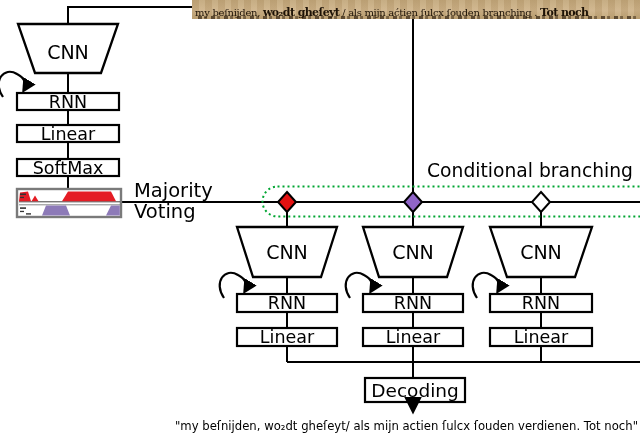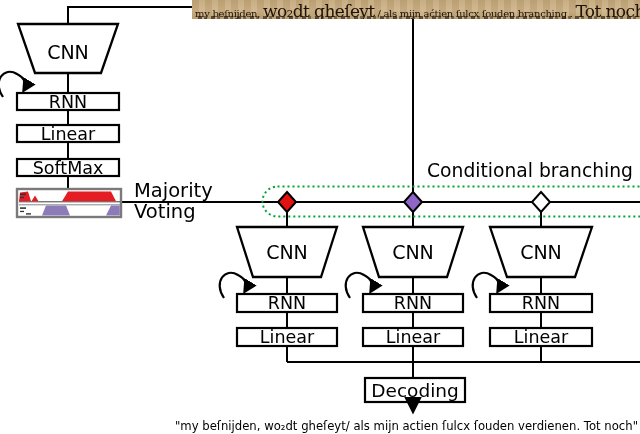--- a/index.html
+++ b/index.html
@@ -13,21 +13,21 @@
   
   #scan-strip {
     position:absolute; left:192px; top:0; width:448px; height:19px;
     background:
       repeating-linear-gradient(90deg, rgba(110,80,40,.10) 0 7px, rgba(255,255,255,.06) 7px 13px),
       linear-gradient(#c3a87c, #cfb48a 55%, #c2a678);
     overflow:hidden; white-space:nowrap; color:#1d1206;
   }
   #scan-strip .line1 { position:absolute; left:3px; top:1px; }
   .seg-plain { font-family:"DejaVu Serif", serif; font-size:10px; letter-spacing:-0.3px; }
-  .seg-black { font-family:"DejaVu Serif", serif; font-weight:normal; font-size:17px; letter-spacing:-0.6px; }
+  .seg-black { font-family:"DejaVu Serif", serif; font-weight:bold; font-size:11px; letter-spacing:-0.6px; }
   
   #scan-strip .line2 {
     position:absolute; left:6px; right:4px; top:16px; height:3px;
     background:repeating-linear-gradient(90deg, rgba(40,24,8,.65) 0 4px, transparent 4px 6px,
       rgba(40,24,8,.45) 6px 9px, transparent 9px 13px);
   }
 </style>
 </head>
 <body>
 

